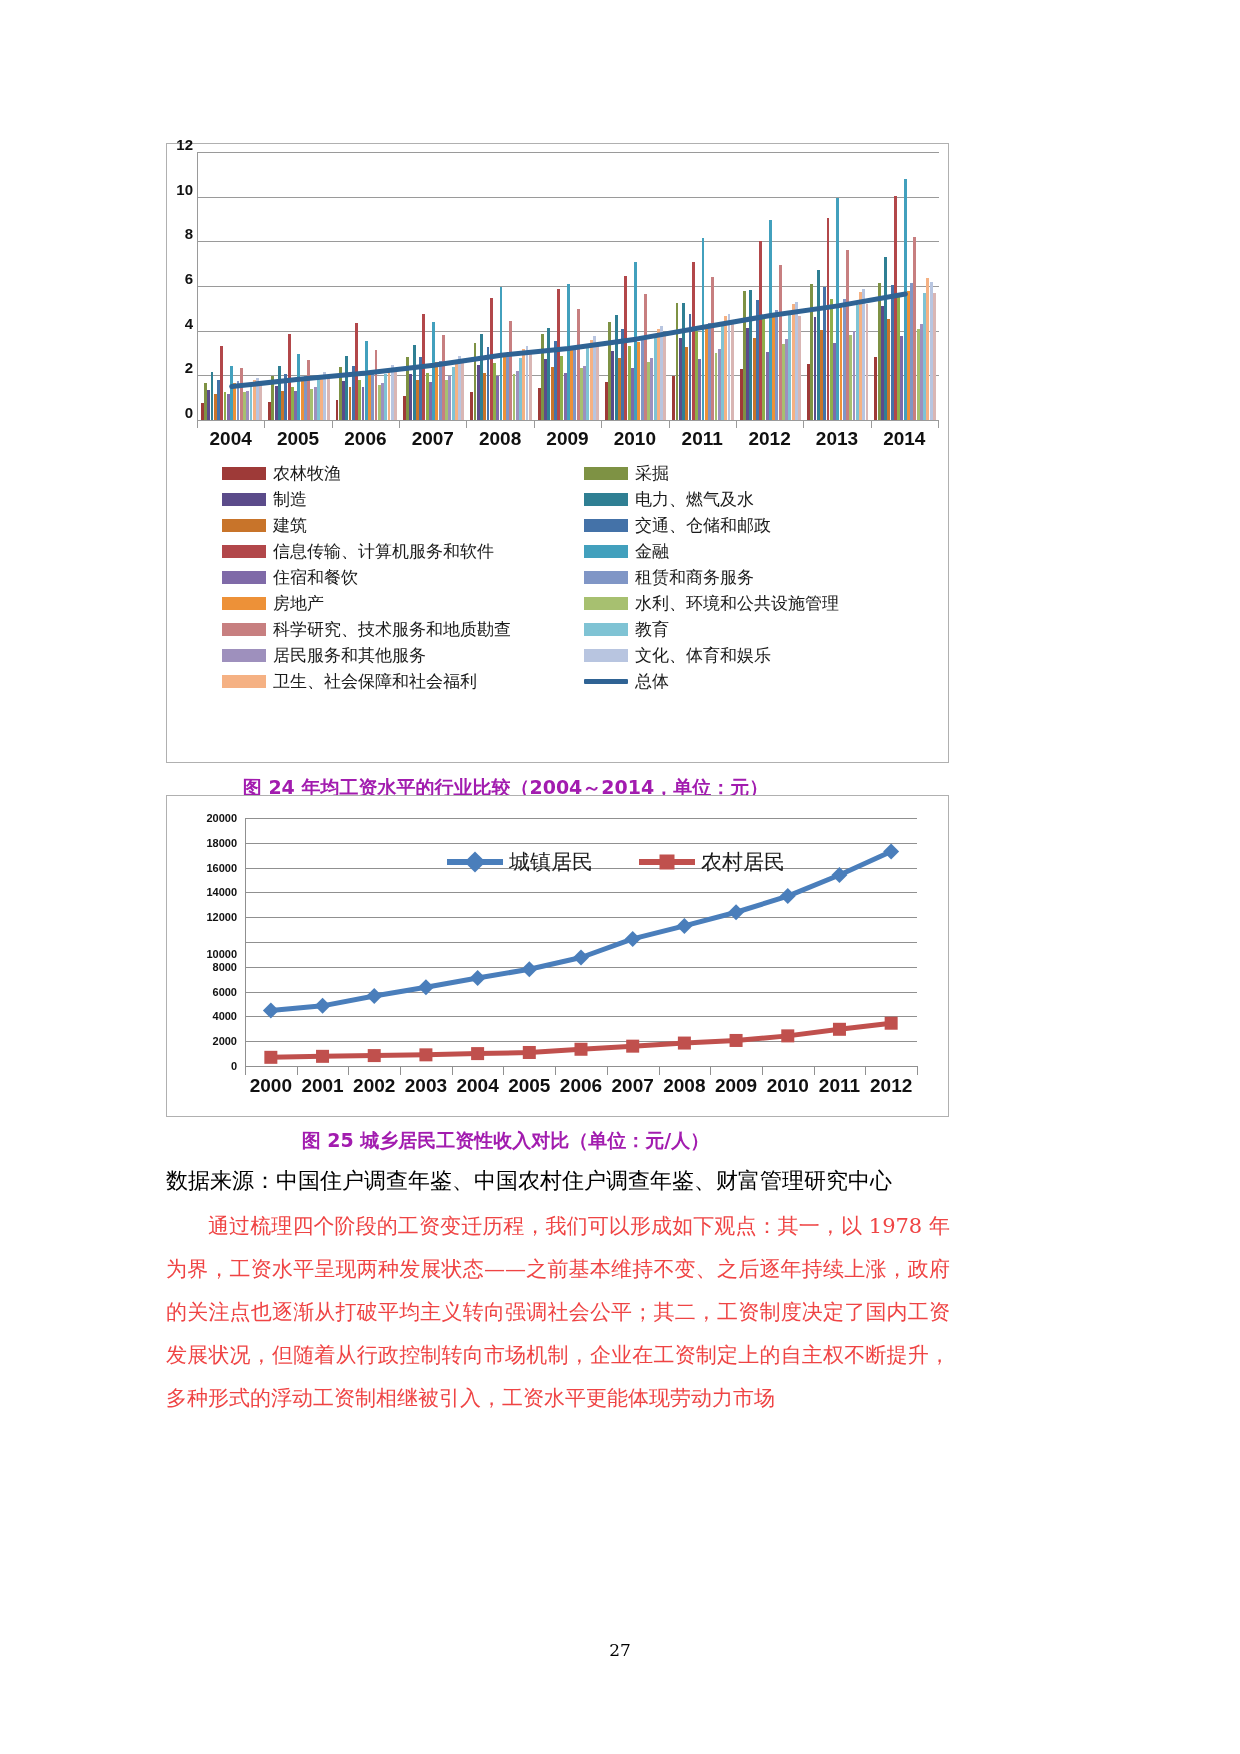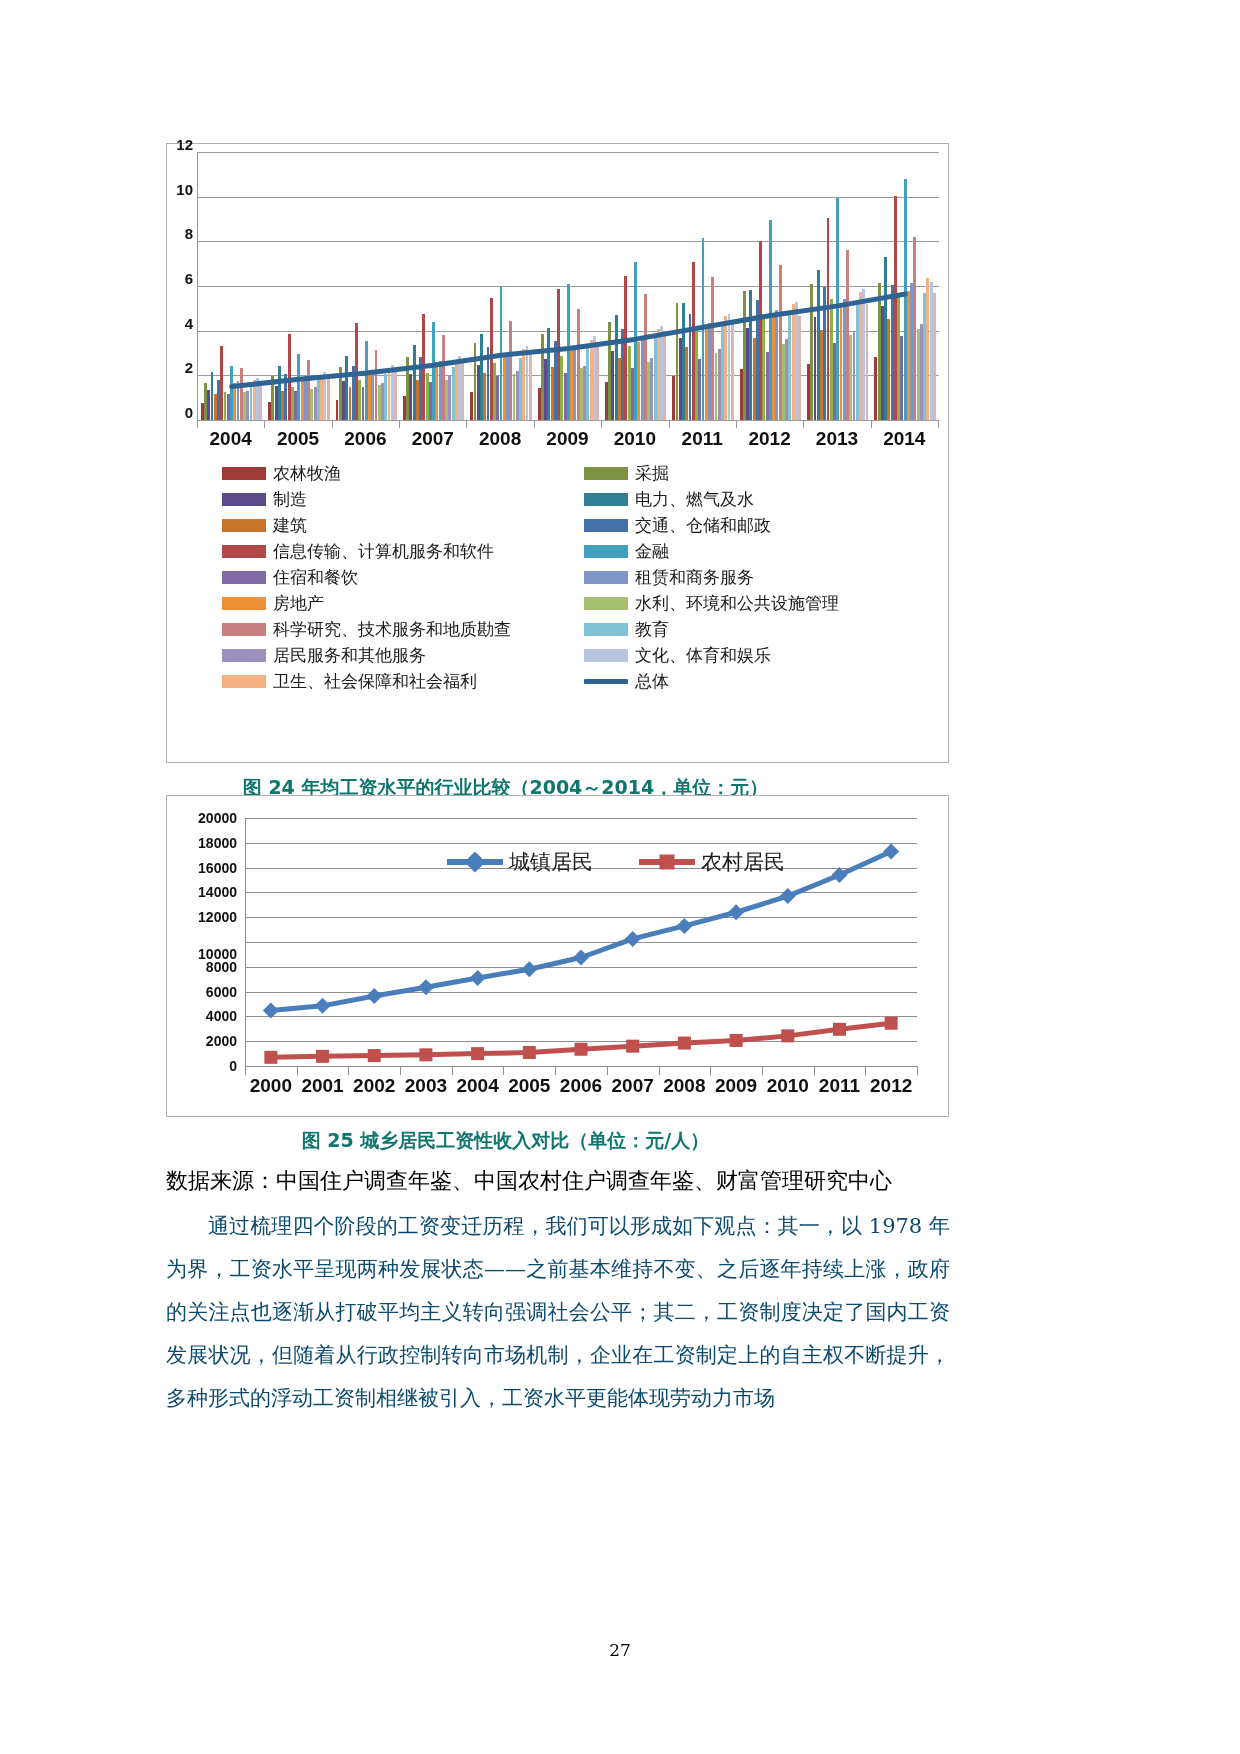--- a/index.html
+++ b/index.html
@@ -46,37 +46,37 @@
   .legend-col.left{left:0;}
   .legend-col.right{left:362px;}
   .lg-item{display:flex;align-items:center;height:26px;}
   .swatch{width:44px;height:13px;flex:0 0 44px;margin-right:7px;}
   .swatch.line{height:5px;border-radius:1px;}
   .lg-text{font-family:"DejaVu Sans",sans-serif;font-size:17px;color:#1a1a1a;white-space:nowrap;}
 
   
   .fig-caption{
     position:absolute;width:1011px;text-align:center;
-    font-family:"DejaVu Sans",sans-serif;font-size:19px;font-weight:700;color:#0f766e;
+    font-family:"DejaVu Sans",sans-serif;font-size:19px;font-weight:700;color:#a21caf;
   }
   .src-line{
     position:absolute;left:166px;
     font-family:"DejaVu Serif",serif;font-size:22px;color:#000;
   }
 
   
   .chart25{
     position:absolute;left:166px;top:795px;width:783px;height:322px;
     border:1px solid #b0b0b0;background:#fff;box-sizing:border-box;
   }
   .plot25{position:absolute;left:78px;top:22px;width:672px;height:248px;}
   .ax25-labels{position:absolute;left:0;top:22px;width:74px;height:248px;}
   .ax25-labels div{
     position:absolute;right:4px;transform:translateY(-50%);
-    font-family:"Liberation Sans",sans-serif;font-size:14px;font-weight:700;color:#111;
+    font-family:"Liberation Sans",sans-serif;font-size:11px;font-weight:700;color:#111;
   }
   .grid25 .gl{position:absolute;left:0;width:100%;height:1px;background:#909090;}
   .grid25 .vaxis{position:absolute;left:0;top:0;width:1px;height:100%;background:#909090;}
   .ticks25{position:absolute;left:78px;top:270px;width:672px;height:9px;}
   .ticks25 i{position:absolute;top:0;width:1px;height:9px;background:#909090;}
   .years25{position:absolute;left:78px;top:279px;width:672px;height:28px;}
   .years25 span{
     position:absolute;transform:translateX(-50%);
     font-family:"Liberation Sans",sans-serif;font-size:19px;font-weight:700;color:#111;
   }
@@ -84,21 +84,21 @@
   .l25item{display:flex;align-items:center;}
   .l25line{width:56px;height:6px;position:relative;}
   .l25mark{position:absolute;left:50%;top:50%;width:15px;height:15px;transform:translate(-50%,-50%) rotate(45deg);}
   .l25mark.sq{transform:translate(-50%,-50%);}
   .l25text{font-family:"DejaVu Sans",sans-serif;font-size:21px;color:#1a1a1a;margin-left:6px;}
 
   
   .para{
     position:absolute;left:166px;width:784px;
     font-family:"DejaVu Serif",serif;font-size:21px;line-height:43px;
-    color:#0c4a6e;text-align:justify;text-justify:inter-ideograph;
+    color:#ef4444;text-align:justify;text-justify:inter-ideograph;
   }
   .para p{margin:0;text-indent:2em;}
   .pagenum{
     position:absolute;left:0;top:1640px;width:1240px;text-align:center;
     font-family:"DejaVu Serif",serif;font-size:17px;color:#000;
   }
 </style>
 </head>
 <body>
 

